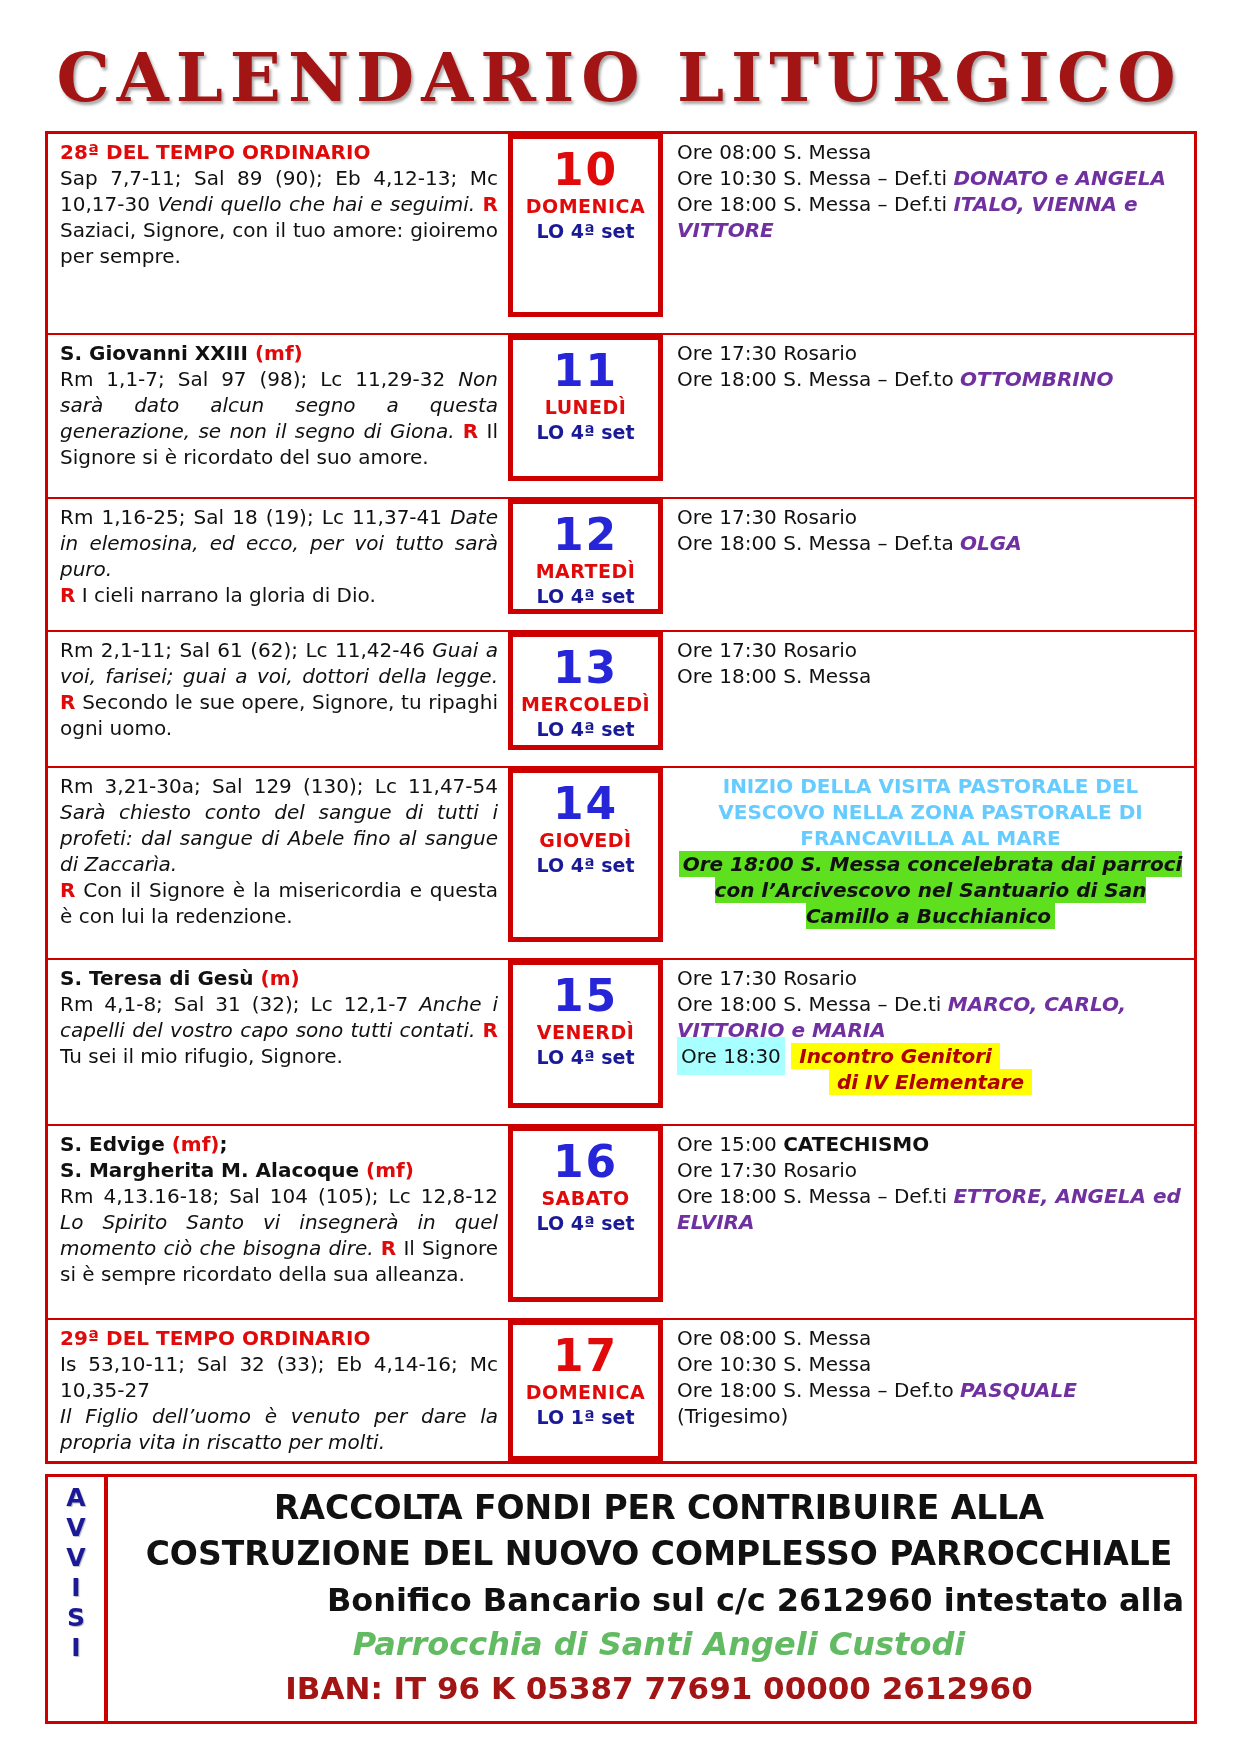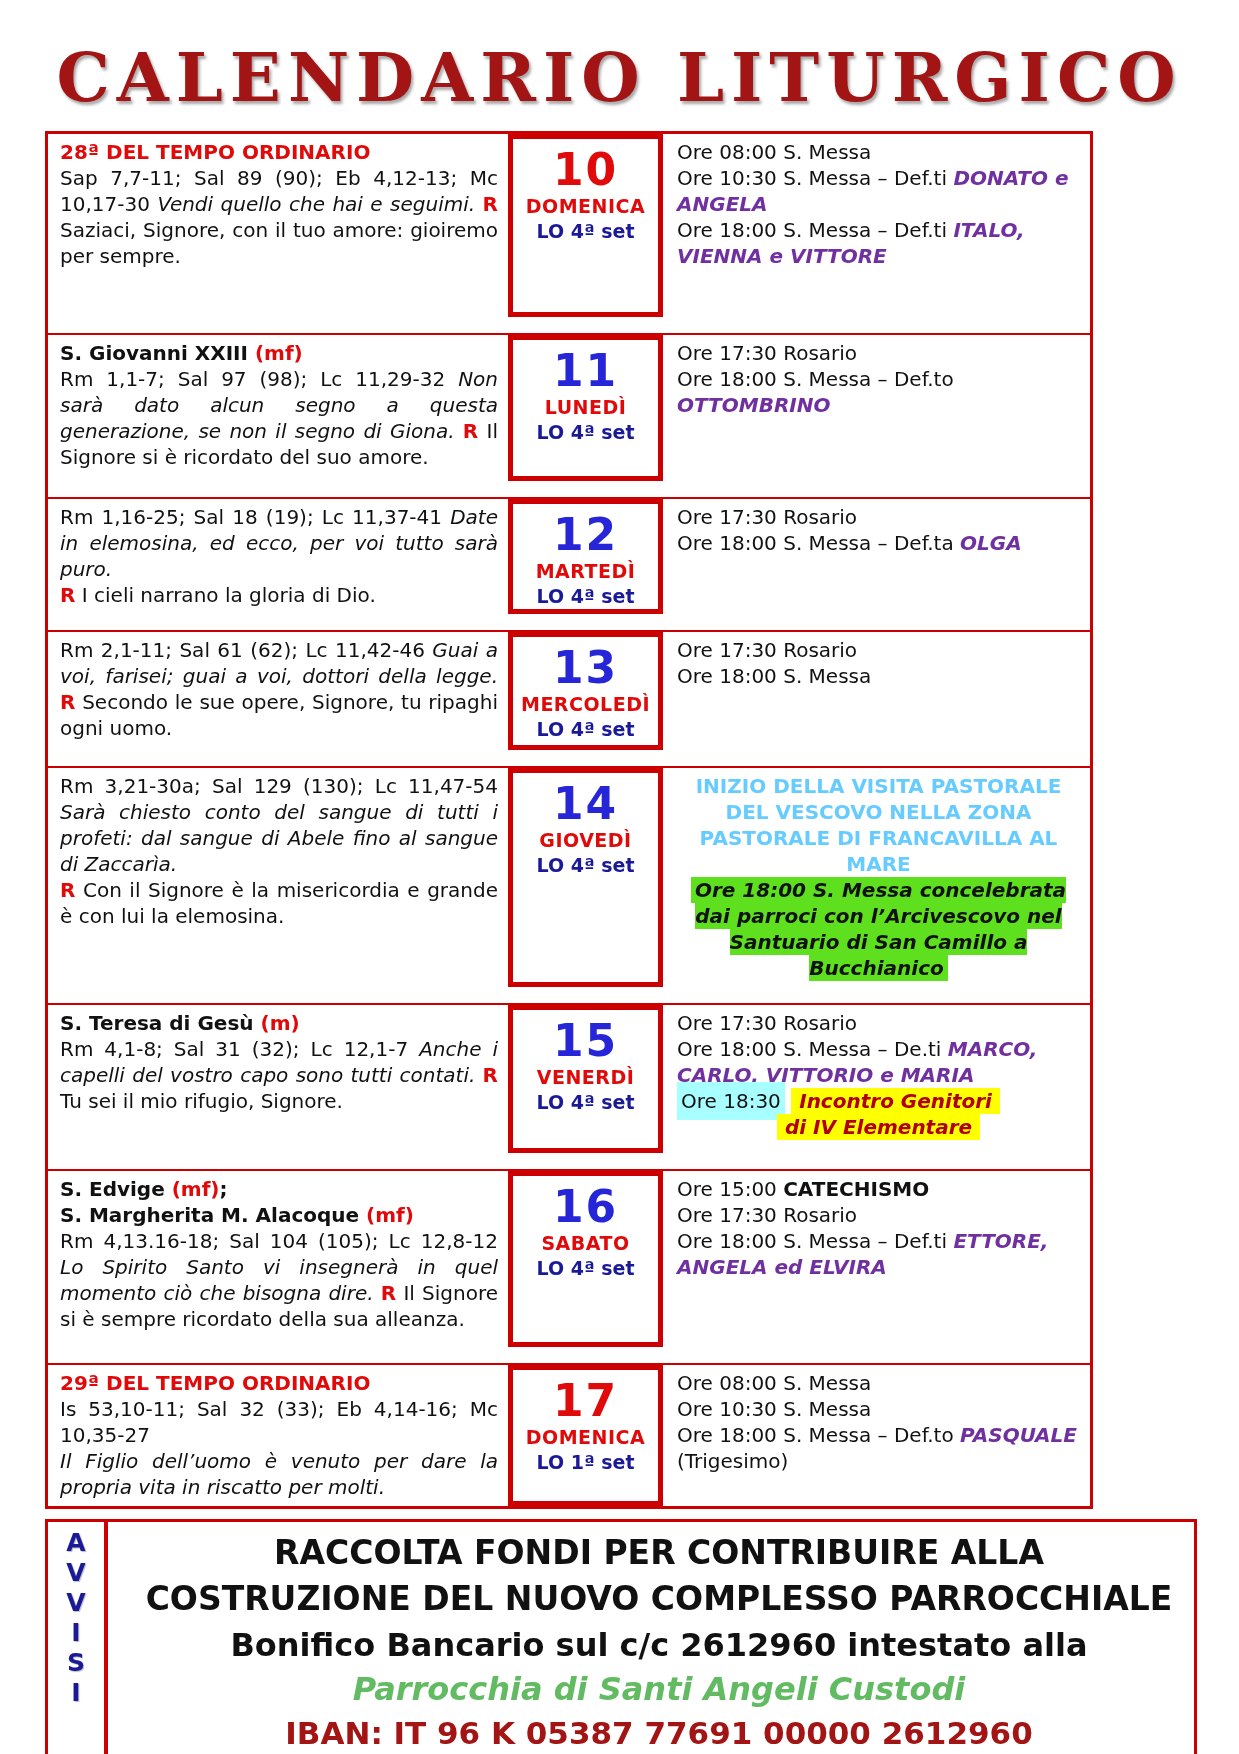--- a/index.html
+++ b/index.html
@@ -28,21 +28,21 @@
     font-size:67px;letter-spacing:7px;color:var(--title-red);
     text-shadow:2px 3px 3px rgba(60,60,60,.45);
   }
   .page-subtitle{
     text-align:center;margin-top:10px;
     font-size:39px;font-weight:bold;font-style:italic;
     letter-spacing:2px;color:var(--sub-green);
   }
   
   .calendar{
-    width:1048px;margin:14px 0 0 45px;
+    width:1152px;margin:14px 0 0 45px;
     border:3px solid var(--border-red);
   }
   .day-row{
     display:grid;grid-template-columns:460px 155px 1fr;
     background:#fff;
   }
   .day-row + .day-row{border-top:2px solid var(--border-red);margin-top:16px;}
   .day-row:nth-child(1){min-height:183px;}
   .day-row:nth-child(2){min-height:148px;}
   .day-row:nth-child(3){min-height:116px;}
@@ -91,21 +91,21 @@
     display:flex;flex-direction:column;align-items:center;justify-content:flex-start;
     padding-top:6px;
   }
   .avvisi-letter{
     font-size:25px;font-weight:bold;color:var(--navy);line-height:1.2;
     text-shadow:1px 1px 1px rgba(80,80,80,.4);
   }
   .avvisi-main{padding:8px 10px 10px 26px;text-align:center;}
   .av-line{font-weight:bold;line-height:1.4;}
   .av-black{font-size:33px;color:#111;letter-spacing:0;}
-  .av-black-sm{font-size:32px;color:#111;}
+  .av-black-sm{font-size:32px;color:#111;text-align:right;}
   .av-green{font-size:32px;color:var(--sub-green);font-style:italic;}
   .av-red{font-size:31px;color:var(--title-red);}
 </style>
 </head>
 <body>
 
 <div class="page">
 
   <div class="page-title">CALENDARIO LITURGICO</div>
 
@@ -166,21 +166,21 @@
           <div class="lo-label">LO 4ª set</div>
         </div>
         <div class="cell right-cell">
           <div class="text-line"><span class="s-plain">Ore 17:30 Rosario</span></div>
           <div class="text-line"><span class="s-plain">Ore 18:00 S. Messa</span></div>
         </div>
       </div>
       <div class="day-row">
         <div class="cell left-cell">
           <div class="text-line"><span class="s-plain">Rm 3,21-30a; Sal 129 (130); Lc 11,47-54  </span><span class="s-it">Sarà chiesto conto del sangue di tutti i profeti: dal sangue di Abele fino al sangue di Zaccarìa.</span></div>
-          <div class="text-line"><span class="s-R">R</span><span class="s-plain"> Con il Signore è la  misericordia e grande è con lui la elemosina.</span></div>
+          <div class="text-line"><span class="s-R">R</span><span class="s-plain"> Con il Signore è la  misericordia e questa è con lui la redenzione.</span></div>
         </div>
         <div class="date-cell">
           <div class="day-number num-blue">14</div>
           <div class="weekday">GIOVEDÌ</div>
           <div class="lo-label">LO 4ª set</div>
         </div>
         <div class="cell right-cell">
           <div class="text-line align-center"><span class="s-ltblue">INIZIO DELLA VISITA PASTORALE DEL VESCOVO NELLA ZONA PASTORALE DI FRANCAVILLA AL MARE</span></div>
           <div class="text-line align-center"><span class="s-green-hl">Ore 18:00 S. Messa concelebrata dai parroci con l’Arcivescovo nel Santuario di San Camillo a Bucchianico</span></div>
         </div>

